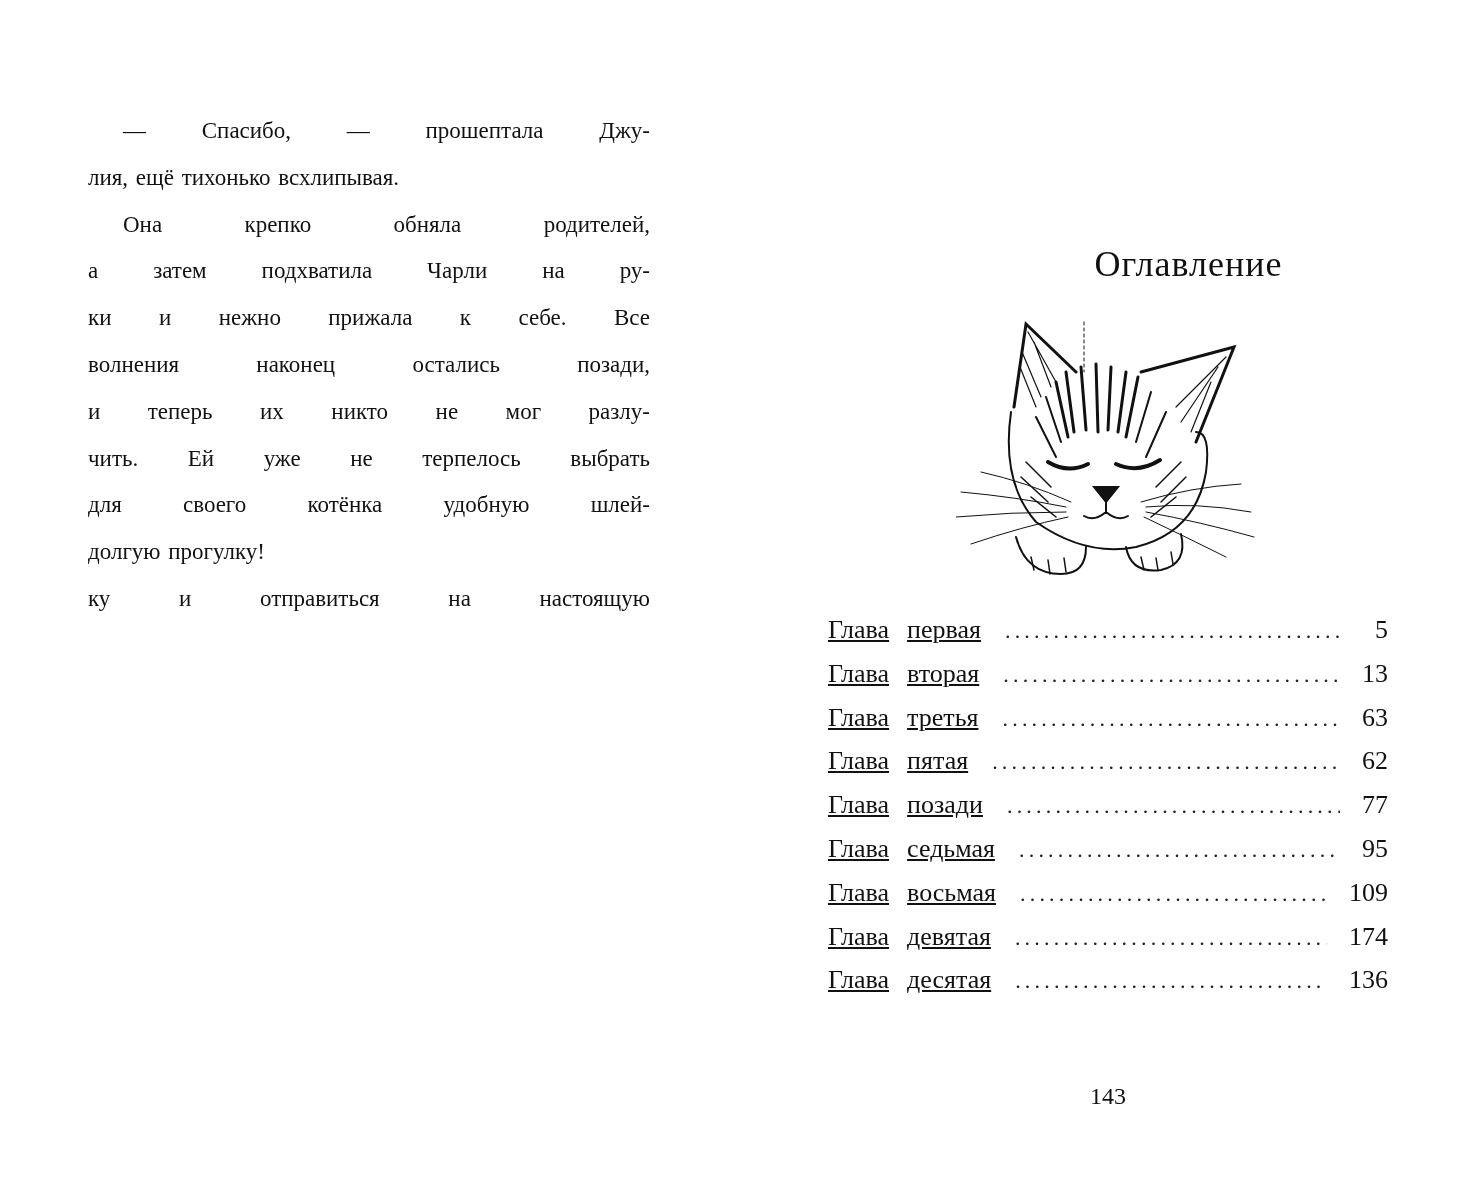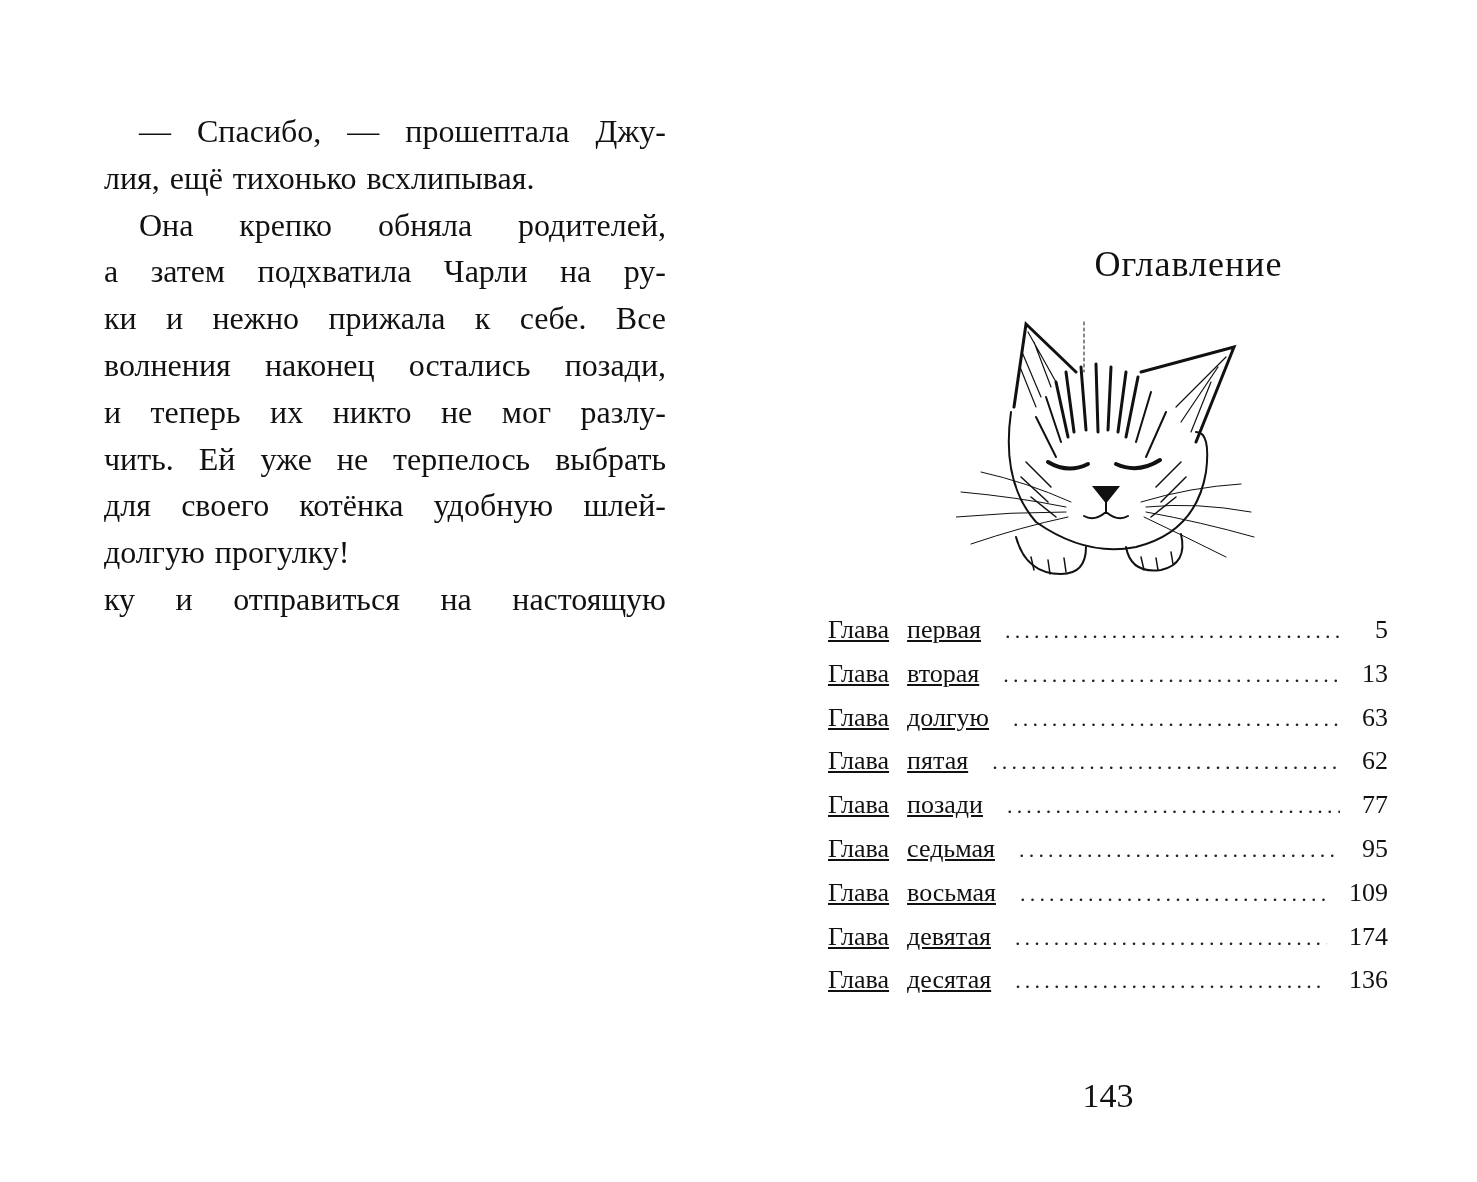--- a/index.html
+++ b/index.html
@@ -18,24 +18,24 @@
     .page {
       position: absolute;
       top: 0;
       height: 1182px;
     }
     .page-left { left: 0; width: 738px; }
     .page-right { left: 738px; width: 739px; }
 
     .story {
       position: absolute;
-      left: 104px;
+      left: 88px;
       top: 108px;
       width: 562px;
-      font-size: 32px;
+      font-size: 23px;
       line-height: 46.8px;
     }
     .story .line {
       display: block;
       height: 46.8px;
       white-space: nowrap;
       text-align: justify;
       text-align-last: justify;
       word-spacing: 2px;
     }
@@ -95,21 +95,21 @@
       flex: 0 0 auto;
       min-width: 26px;
       text-align: right;
     }
     .page-number {
       position: absolute;
       left: 300px;
       width: 140px;
       top: 1076px;
       text-align: center;
-      font-size: 34px;
+      font-size: 24px;
       line-height: 40px;
     }
   </style>
 </head>
 <body>
 
 <div class="page page-left">
   <div class="story">
     <span class="line indent">— Спасибо, — прошептала Джу-</span>
     <span class="line last">лия, ещё тихонько всхлипывая.</span>
@@ -166,21 +166,21 @@
       <span class="toc-chapter"><span class="word-glava">Глава</span><span>первая</span></span>
       <span class="toc-dots"></span>
       <span class="toc-page">5</span>
     </li>
     <li class="toc-row">
       <span class="toc-chapter"><span class="word-glava">Глава</span><span>вторая</span></span>
       <span class="toc-dots"></span>
       <span class="toc-page">13</span>
     </li>
     <li class="toc-row">
-      <span class="toc-chapter"><span class="word-glava">Глава</span><span>долгую</span></span>
+      <span class="toc-chapter"><span class="word-glava">Глава</span><span>третья</span></span>
       <span class="toc-dots"></span>
       <span class="toc-page">63</span>
     </li>
     <li class="toc-row">
       <span class="toc-chapter"><span class="word-glava">Глава</span><span>пятая</span></span>
       <span class="toc-dots"></span>
       <span class="toc-page">62</span>
     </li>
     <li class="toc-row">
       <span class="toc-chapter"><span class="word-glava">Глава</span><span>позади</span></span>

